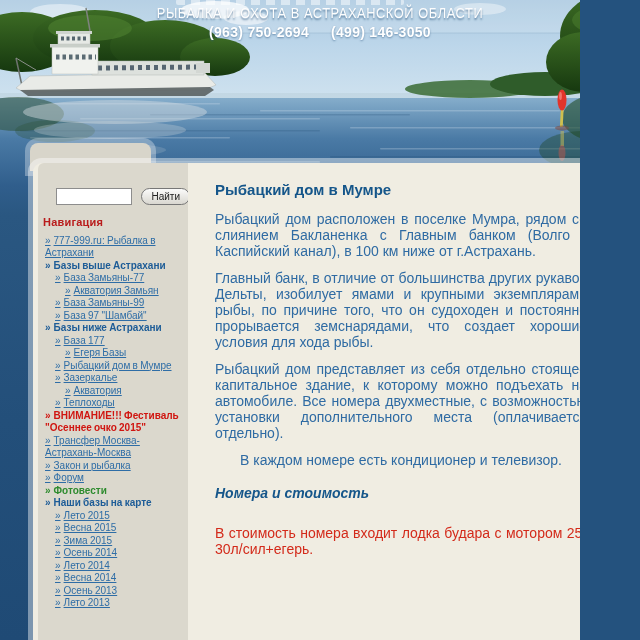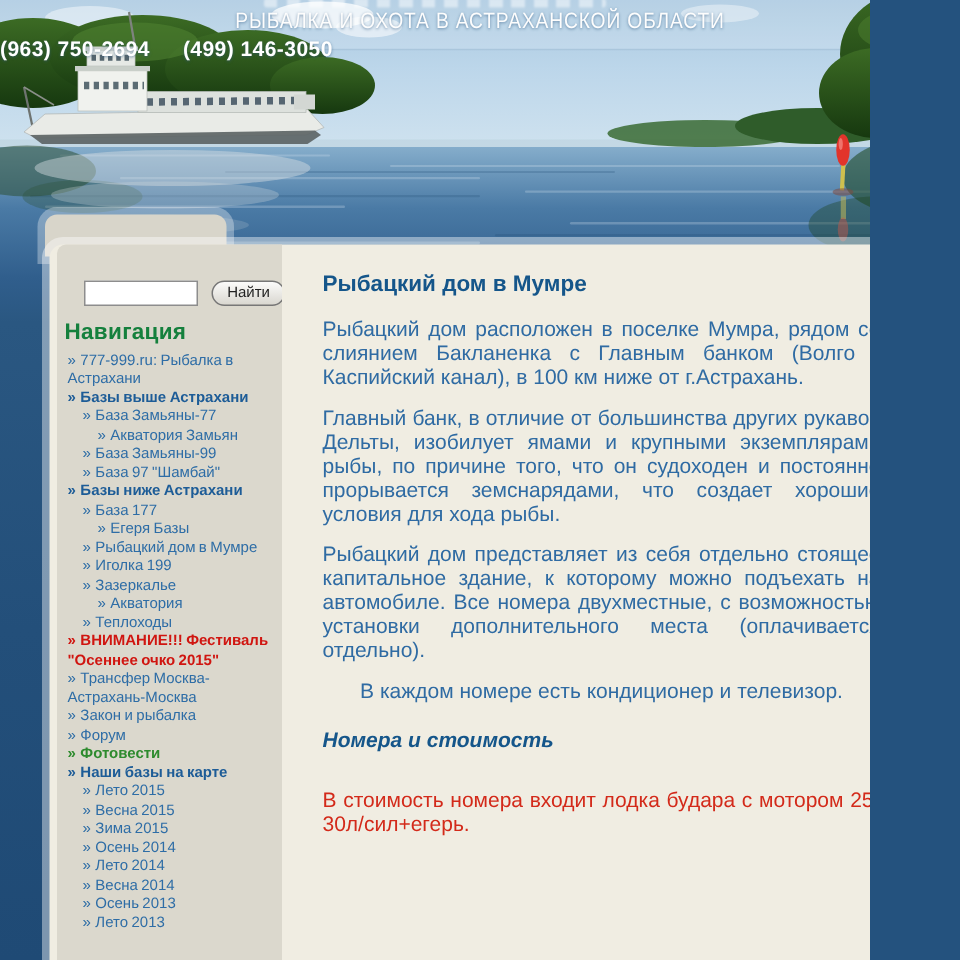--- a/index.html
+++ b/index.html
@@ -12,21 +12,21 @@
     background:linear-gradient(180deg,#2d5b87 0px,#2a5781 215px,#234f7a 420px,#1f4a75 640px);}
 
   
   .hdr-photo{position:absolute;top:0;left:0;width:640px;height:215px;display:block;}
   .hdr-frag{position:absolute;top:-1px;left:50%;transform:translateX(-50%);
     width:228px;height:6px;border-radius:2px;opacity:.75;filter:blur(.7px);
     background:repeating-linear-gradient(90deg,rgba(255,255,255,.65) 0 9px,rgba(255,255,255,0) 9px 15px);}
   .hdr-title{position:absolute;top:6px;left:0;width:640px;text-align:center;
     color:#fdfdfd;font-size:13.5px;letter-spacing:.6px;white-space:nowrap;
     transform:scale(.95,1.1);text-shadow:0 1px 2px rgba(46,88,128,.65);}
-  .hdr-phones{position:absolute;top:24px;left:0;width:640px;
+  .hdr-phones{position:absolute;top:24px;left:0;width:640px;text-align:center;
     color:#ffffff;font-weight:bold;font-size:14px;letter-spacing:.3px;
     text-shadow:0 1px 2px rgba(46,88,128,.6);}
   .hdr-phones .gap{display:inline-block;width:22px;}
 
   
   .search-tab{position:absolute;left:30px;top:143px;width:121px;height:28px;
     background:#d8d5ca;border-radius:8px 8px 0 0;
     box-shadow:0 0 0 5px rgba(255,255,255,.32);}
 
   
@@ -38,27 +38,27 @@
   .sidebar{position:absolute;left:5px;top:0;bottom:0;width:150px;
     background:#dbd8cd;border-radius:6px 0 0 0;overflow:hidden;}
   .search-row{padding:24px 0 0 18px;white-space:nowrap;}
   .search-input{width:68px;height:13px;border:1px solid #8d8d8d;background:#fff;
     font-size:10px;padding:1px 3px;vertical-align:middle;}
   .search-btn{margin-left:5px;height:17px;padding:0 9px;font-size:10px;color:#222;
     border:1px solid #777;border-radius:9px;vertical-align:middle;
     background:linear-gradient(180deg,#fbfbfa,#d9d7d0);cursor:pointer;
     font-family:"Liberation Sans",sans-serif;}
   .nav{padding:11px 1px 0 4px;font-size:10px;line-height:12.5px;word-spacing:-.5px;}
-  .nav-title{font-size:15px;font-weight:bold;color:#15803d;margin:0 0 6px 1px;letter-spacing:.2px;}
+  .nav-title{font-size:11px;font-weight:bold;color:#b91c1c;margin:0 0 6px 1px;letter-spacing:.2px;}
   .nav-item{cursor:pointer;}
   .nav-item .bullet{padding-right:3px;}
   .lvl0{padding-left:3px;}
   .lvl1{padding-left:13px;}
   .lvl2{padding-left:23px;}
-  .st-normal{color:#2e6da6;}
+  .st-normal{color:#2e6da6;text-decoration:underline;}
   .st-bold{color:#1d5c97;font-weight:bold;}
   .st-red{color:#d01510;font-weight:bold;}
   .st-green{color:#2e8b2e;font-weight:bold;}
 
   
   .content{position:absolute;left:155px;top:0;right:0;bottom:0;
     padding:18px 20px 0 27px;overflow:hidden;}
   .page-title{font-size:15px;font-weight:bold;color:#15568a;margin:0 0 13px;}
   .content p{margin:0 0 11px;font-size:14px;line-height:16px;color:#2f6ba3;
     text-align:justify;width:372px;}
@@ -205,21 +205,20 @@
         <div class="nav-item lvl0 st-normal"><span class="bullet">»</span><span>777-999.ru: Рыбалка в Астрахани</span></div>
             <div class="nav-item lvl0 st-bold"><span class="bullet">»</span><span>Базы выше Астрахани</span></div>
             <div class="nav-item lvl1 st-normal"><span class="bullet">»</span><span>База Замьяны-77</span></div>
             <div class="nav-item lvl2 st-normal"><span class="bullet">»</span><span>Акватория Замьян</span></div>
             <div class="nav-item lvl1 st-normal"><span class="bullet">»</span><span>База Замьяны-99</span></div>
             <div class="nav-item lvl1 st-normal"><span class="bullet">»</span><span>База 97 "Шамбай"</span></div>
             <div class="nav-item lvl0 st-bold"><span class="bullet">»</span><span>Базы ниже Астрахани</span></div>
             <div class="nav-item lvl1 st-normal"><span class="bullet">»</span><span>База 177</span></div>
             <div class="nav-item lvl2 st-normal"><span class="bullet">»</span><span>Егеря Базы</span></div>
             <div class="nav-item lvl1 st-normal"><span class="bullet">»</span><span>Рыбацкий дом в Мумре</span></div>
-            <div class="nav-item lvl1 st-normal"><span class="bullet">»</span><span>Иголка 199</span></div>
             <div class="nav-item lvl1 st-normal"><span class="bullet">»</span><span>Зазеркалье</span></div>
             <div class="nav-item lvl2 st-normal"><span class="bullet">»</span><span>Акватория</span></div>
             <div class="nav-item lvl1 st-normal"><span class="bullet">»</span><span>Теплоходы</span></div>
             <div class="nav-item lvl0 st-red"><span class="bullet">»</span><span>ВНИМАНИЕ!!! Фестиваль "Осеннее очко 2015"</span></div>
             <div class="nav-item lvl0 st-normal"><span class="bullet">»</span><span>Трансфер Москва-Астрахань-Москва</span></div>
             <div class="nav-item lvl0 st-normal"><span class="bullet">»</span><span>Закон и рыбалка</span></div>
             <div class="nav-item lvl0 st-normal"><span class="bullet">»</span><span>Форум</span></div>
             <div class="nav-item lvl0 st-green"><span class="bullet">»</span><span>Фотовести</span></div>
             <div class="nav-item lvl0 st-bold"><span class="bullet">»</span><span>Наши базы на карте</span></div>
             <div class="nav-item lvl1 st-normal"><span class="bullet">»</span><span>Лето 2015</span></div>

